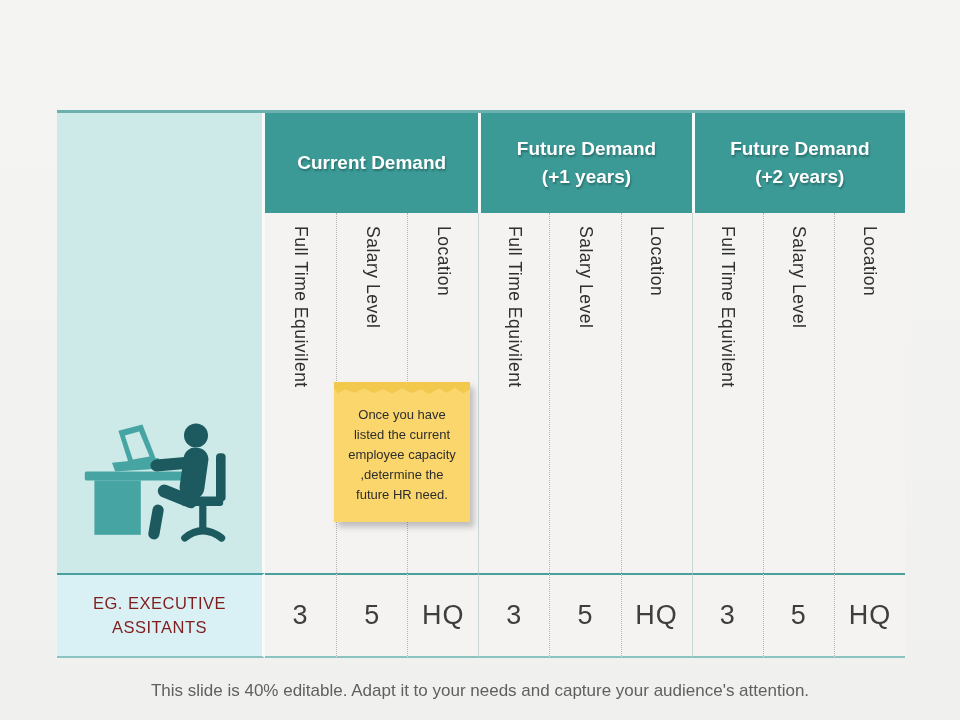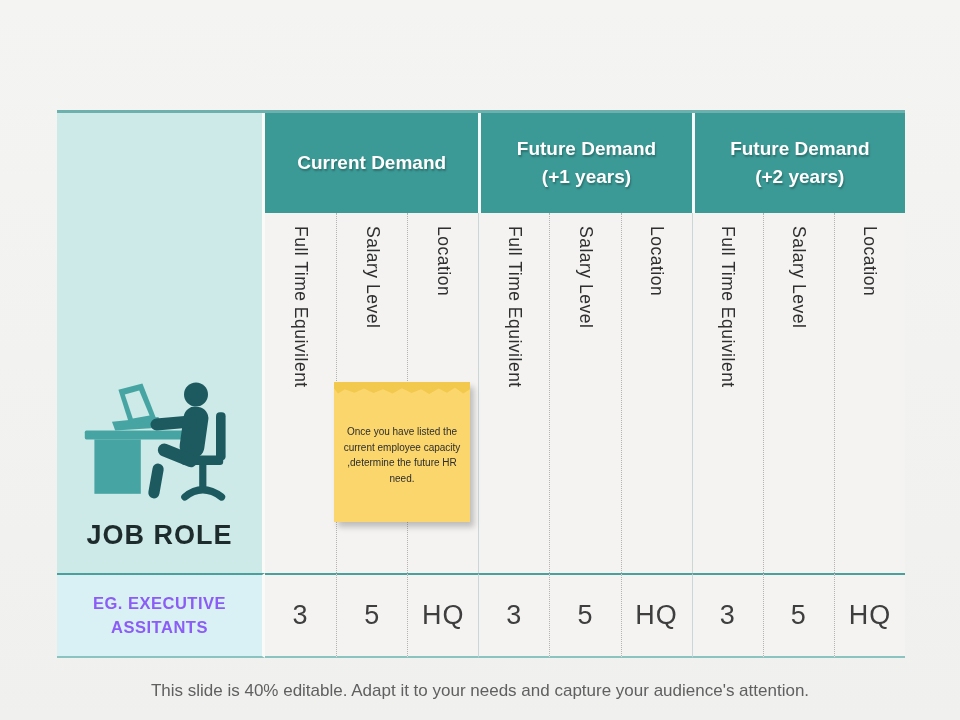--- a/index.html
+++ b/index.html
@@ -44,39 +44,39 @@
     white-space:nowrap;
   }
   .bL-dot{border-left:1px dotted #b3b3b3;}
   .bL-solid{border-left:1px solid #c9d8d6;}
   .datarow{border-top:2px solid #49a09c; border-bottom:2px solid #8ac3c0;}
   .eg-cell{
     background:#d9f0f4; border-right:3px solid #fafaf9;
     display:flex; align-items:center; justify-content:center; text-align:center;
   }
   .eg-cell span{
-    font-size:16.5px; font-weight:700; letter-spacing:.5px; color:#8b5cf6;
+    font-size:16.5px; font-weight:400; letter-spacing:.5px; color:#7f1d1d;
     line-height:1.4; max-width:160px;
   }
   .valcell{
     background:#f4f3f2; display:flex; align-items:center; justify-content:center;
     font-size:27px; color:#3e3e3e; letter-spacing:1px;
   }
   
   .note{
     position:absolute; left:334px; top:382px; width:136px; height:140px;
     background:#fbd66c; box-shadow:4px 5px 6px rgba(0,0,0,.22); z-index:5;
     display:flex; align-items:center; justify-content:center;
   }
   .note-tear{
     position:absolute; top:0; left:0; right:0; height:13px; background:#f2c84d;
     clip-path:polygon(0 0,100% 0,100% 55%,95% 88%,89% 45%,83% 82%,77% 50%,70% 92%,64% 55%,57% 85%,50% 48%,43% 88%,36% 55%,29% 85%,22% 50%,15% 82%,8% 55%,3% 88%,0 50%);
   }
   .note-text{
-    font-size:10px; line-height:1.55; color:#2d2d2d; text-align:center;
+    font-size:13px; line-height:1.55; color:#2d2d2d; text-align:center;
     padding:6px 9px 0 9px;
   }
   .footer{
     position:absolute; left:0; top:681px; width:100%; text-align:center;
     font-size:17px; color:#606060;
   }
 </style>
 </head>
 <body>
 
@@ -103,21 +103,20 @@
           <rect x="88" y="50" width="58" height="15" rx="7.5" fill="#1c5a5f" transform="rotate(-5 117 57)"></rect>
           <rect x="96" y="90" width="52" height="16" rx="8" fill="#1c5a5f" transform="rotate(22 122 98)"></rect>
           <rect x="88" y="108" width="14" height="44" rx="7" fill="#1c5a5f" transform="rotate(10 95 130)"></rect>
 
           <rect x="170" y="44" width="12" height="60" rx="5" fill="#1c5a5f"></rect>
           <rect x="127" y="98" width="52" height="12" rx="4" fill="#1c5a5f"></rect>
           <rect x="149" y="110" width="9" height="28" fill="#1c5a5f"></rect>
           <path d="M131 150 Q153 132 177 150" stroke="#1c5a5f" stroke-width="9" fill="none" stroke-linecap="round"></path>
         </svg>
       </span>
-      <span class="jobrole-label">JOB ROLE</span>
     </div>
 
     <div class="cell hdr" style="grid-column:2 / 5; grid-row:1;">
       <span>Current Demand</span>
     </div>
     <div class="cell hdr gsep" style="grid-column:5 / 8; grid-row:1;">
       <span>Future Demand (+1 years)</span>
     </div>
     <div class="cell hdr gsep" style="grid-column:8 / 11; grid-row:1;">
       <span>Future Demand (+2 years)</span>

